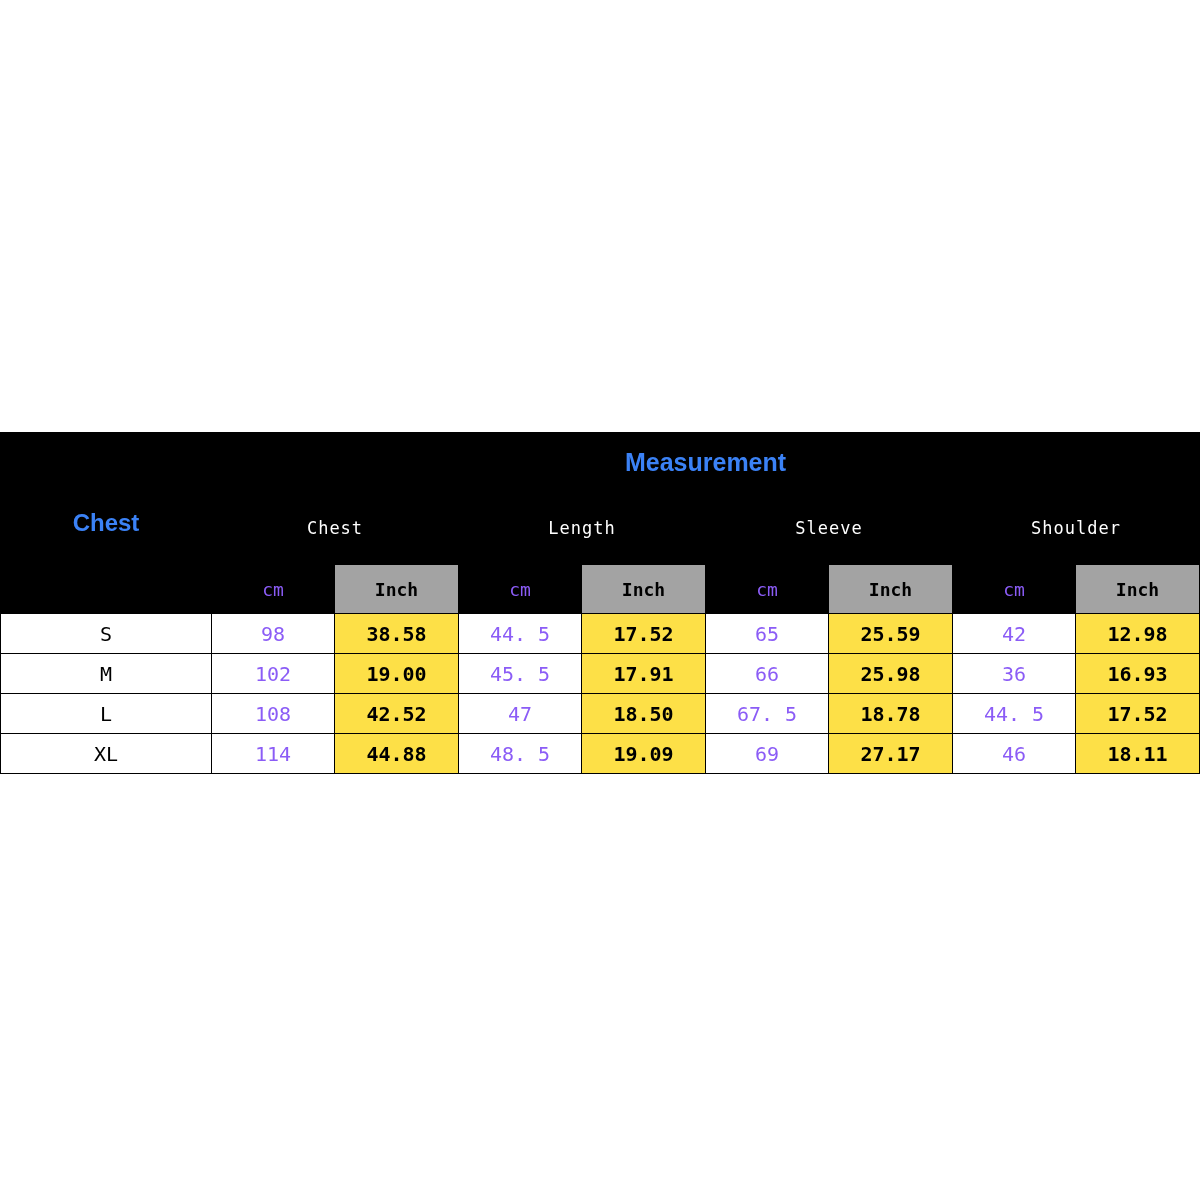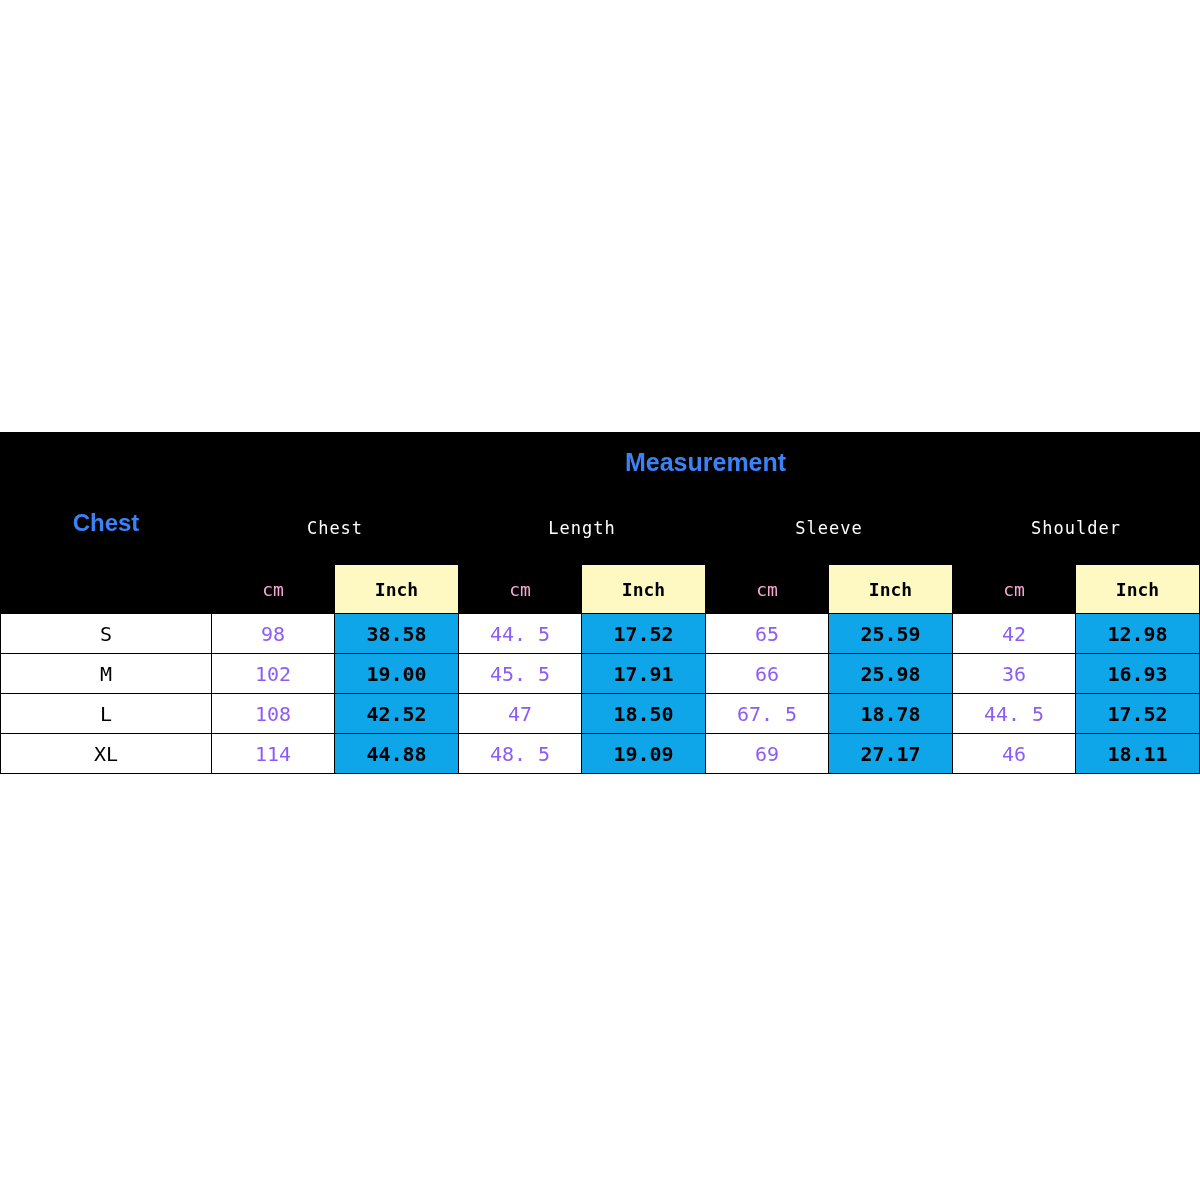--- a/index.html
+++ b/index.html
@@ -56,28 +56,28 @@
   .hdr-group {
     font-size: 17px;
     height: 72px;
     font-family: "DejaVu Sans Mono", monospace;
     letter-spacing: 1px;
     color: #ffffff;
     font-weight: normal;
   }
   .hdr-unit-cm {
     background: #000000;
-    color: #f9a8d4;
+    color: #8b5cf6;
     font-size: 18px;
     height: 48px;
     font-family: "DejaVu Sans Mono", monospace;
     font-weight: normal;
   }
   .hdr-unit-inch {
-    background: #fef9c3;
+    background: #a3a3a3;
     color: #000000;
     font-size: 18px;
     font-weight: bold;
     height: 48px;
     font-family: "DejaVu Sans Mono", monospace;
   }
 
   
   .cell-size {
     background: #ffffff;
@@ -87,21 +87,21 @@
     font-family: "DejaVu Sans Mono", monospace;
   }
   .cell-cm {
     background: #ffffff;
     color: #8b5cf6;
     font-size: 20px;
     height: 39px;
     font-family: "DejaVu Sans Mono", monospace;
   }
   .cell-inch {
-    background: #0ea5e9;
+    background: #fde047;
     color: #000000;
     font-size: 20px;
     font-weight: bold;
     height: 39px;
     font-family: "DejaVu Sans Mono", monospace;
   }
 
   .col-size   { width: 211px; }
   .col-cm     { width: 123px; }
   .col-inch   { width: 124px; }

